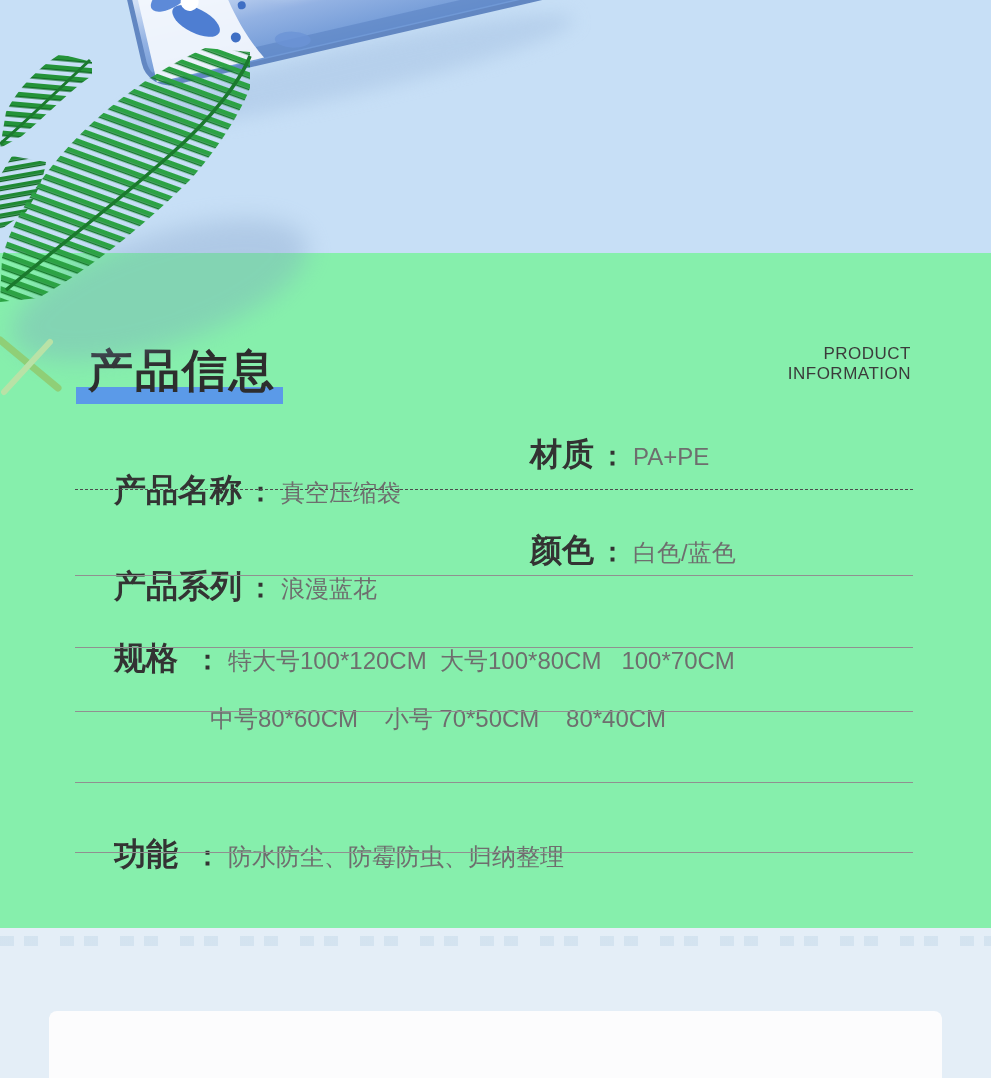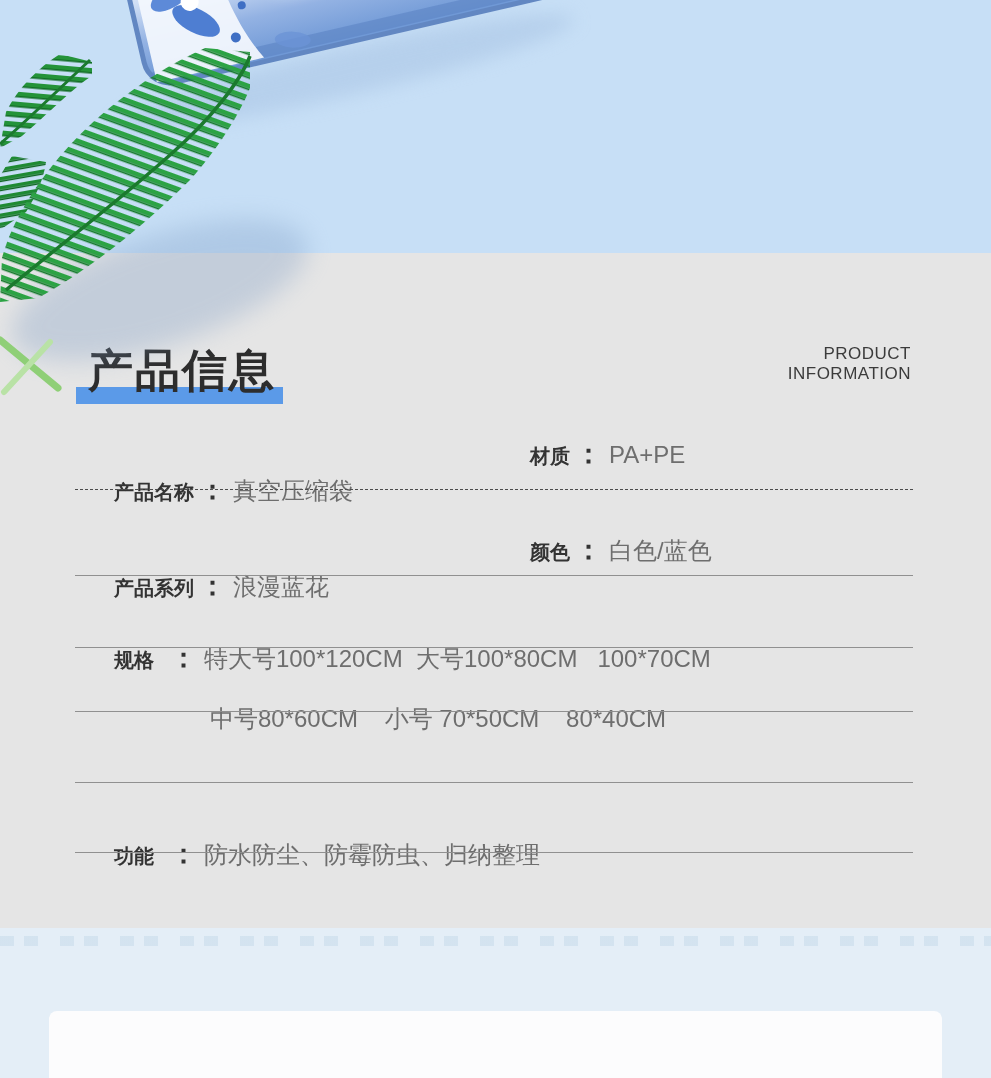--- a/index.html
+++ b/index.html
@@ -1,33 +1,33 @@
 <!DOCTYPE html>
 <html><head>
 <meta charset="utf-8">
 <style>
   html,body{margin:0;padding:0;background:#ffffff;}
   .page{
-    position:relative;width:991px;height:1078px;overflow:hidden;background:#e5e5e5;
+    position:relative;width:991px;height:1078px;overflow:hidden;background:#86efac;
     font-family:"Liberation Sans","DejaVu Sans",sans-serif;
   }
   
   .hero{position:absolute;left:0;top:0;width:991px;height:253px;background:#c7dff6;overflow:hidden;}
   .hero svg{position:absolute;left:0;top:0;}
   .palm{position:absolute;left:0;top:40px;width:360px;height:370px;z-index:3;pointer-events:none;}
   
   .title-bar{position:absolute;left:76px;top:387px;width:207px;height:17px;background:#5b9ae8;z-index:1;}
   .title{position:absolute;left:88px;top:346px;margin:0;font-size:45px;line-height:50px;font-weight:700;
     color:#2d2d2d;letter-spacing:2px;z-index:2;}
   .eyebrow{position:absolute;right:80px;top:344px;text-align:right;font-size:17px;line-height:20px;
     color:#3b3b3b;font-weight:500;letter-spacing:.5px;margin-left:48px;}
   
   .row{position:absolute;left:85px;width:830px;height:36px;line-height:36px;white-space:pre;
     color:#6e6e6e;font-size:26px;}
-  .lbl{color:#333333;font-size:20px;font-weight:600;}
+  .lbl{color:#333333;font-size:32px;font-weight:600;}
   .colon{color:#333333;font-size:27px;font-weight:600;margin:0 7px 0 5px;}
   .colon.wide{margin-left:16px;}
   .val{color:#6e6e6e;font-size:24px;white-space:pre;}
   .cell2{position:absolute;left:445px;top:0;}
   .divider{position:absolute;left:75px;width:838px;height:0;}
   .divider.dashed{border-top:1px dashed #4c4c4c;}
   .divider.solid{border-top:1px solid #909090;}
   .indent{padding-left:96px;}
   
   .band{position:absolute;left:0;top:928px;width:991px;height:150px;background:#e4eef7;}

